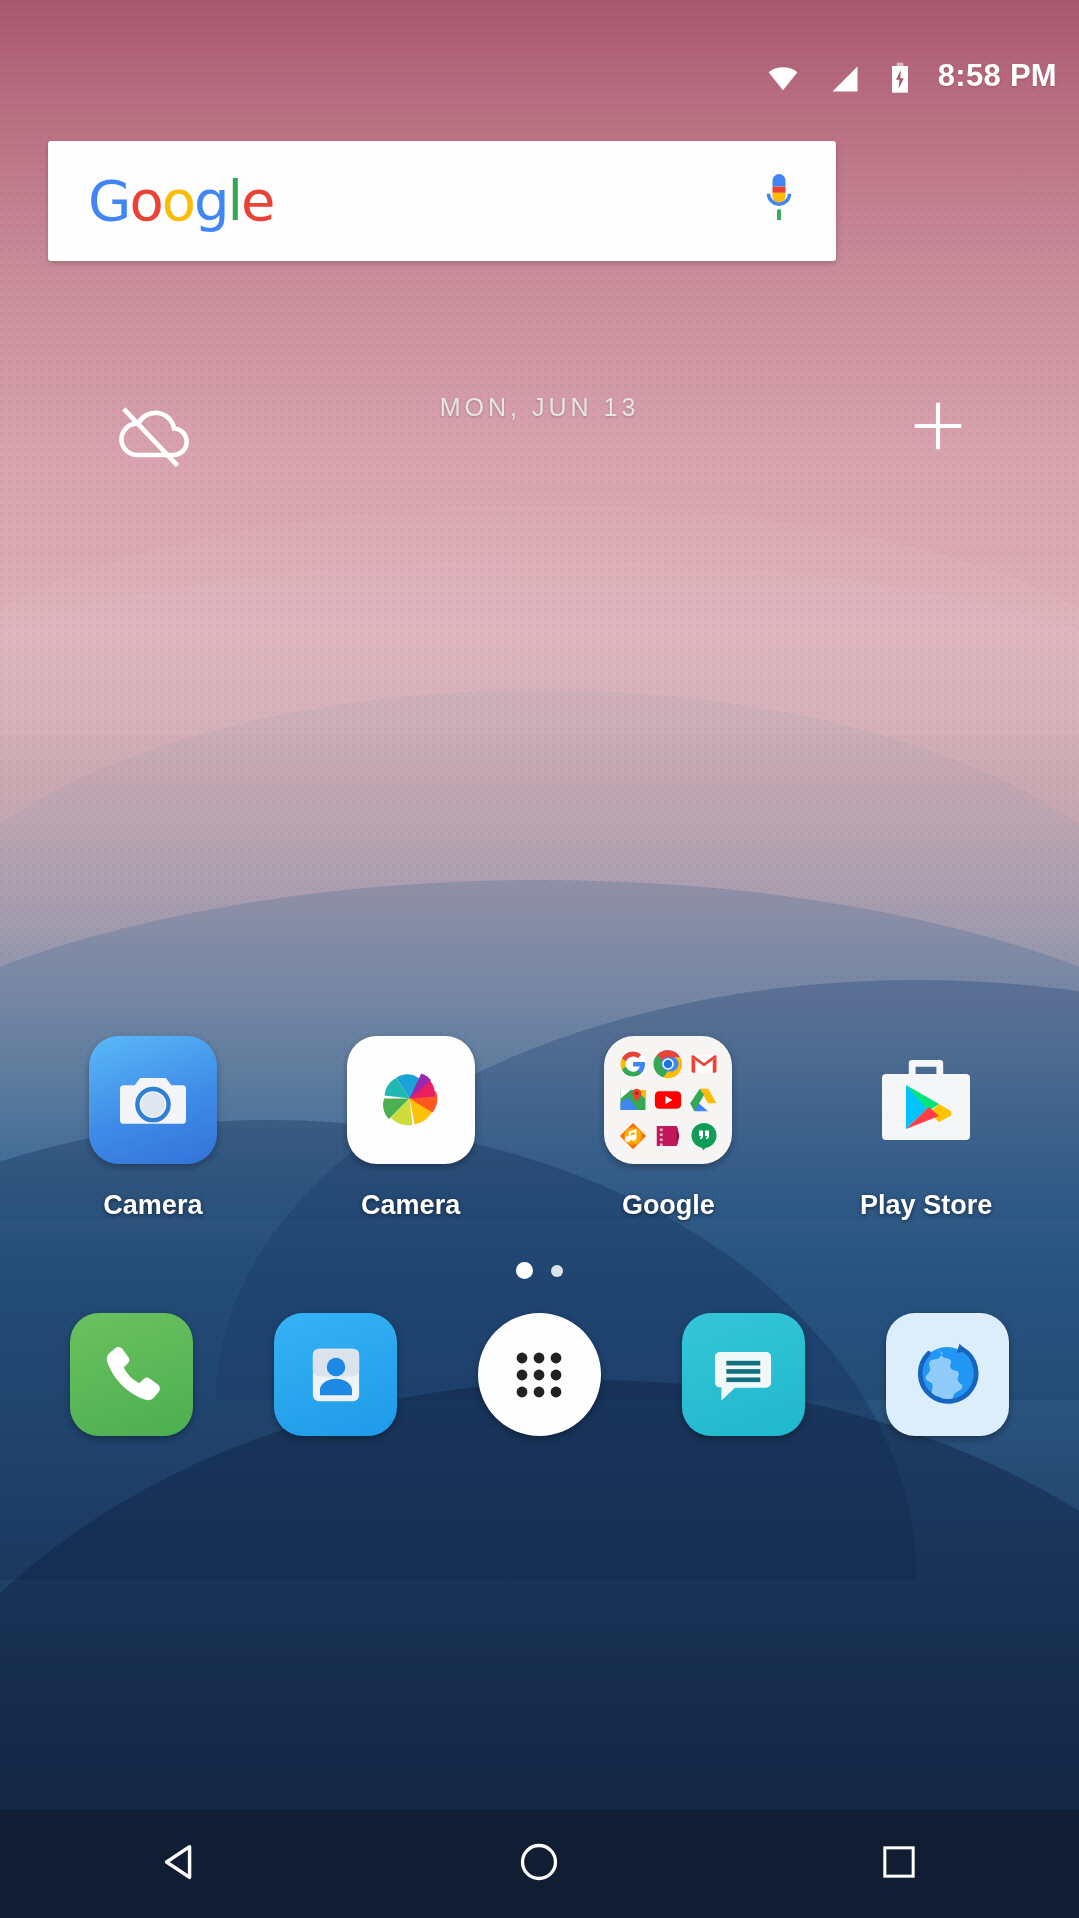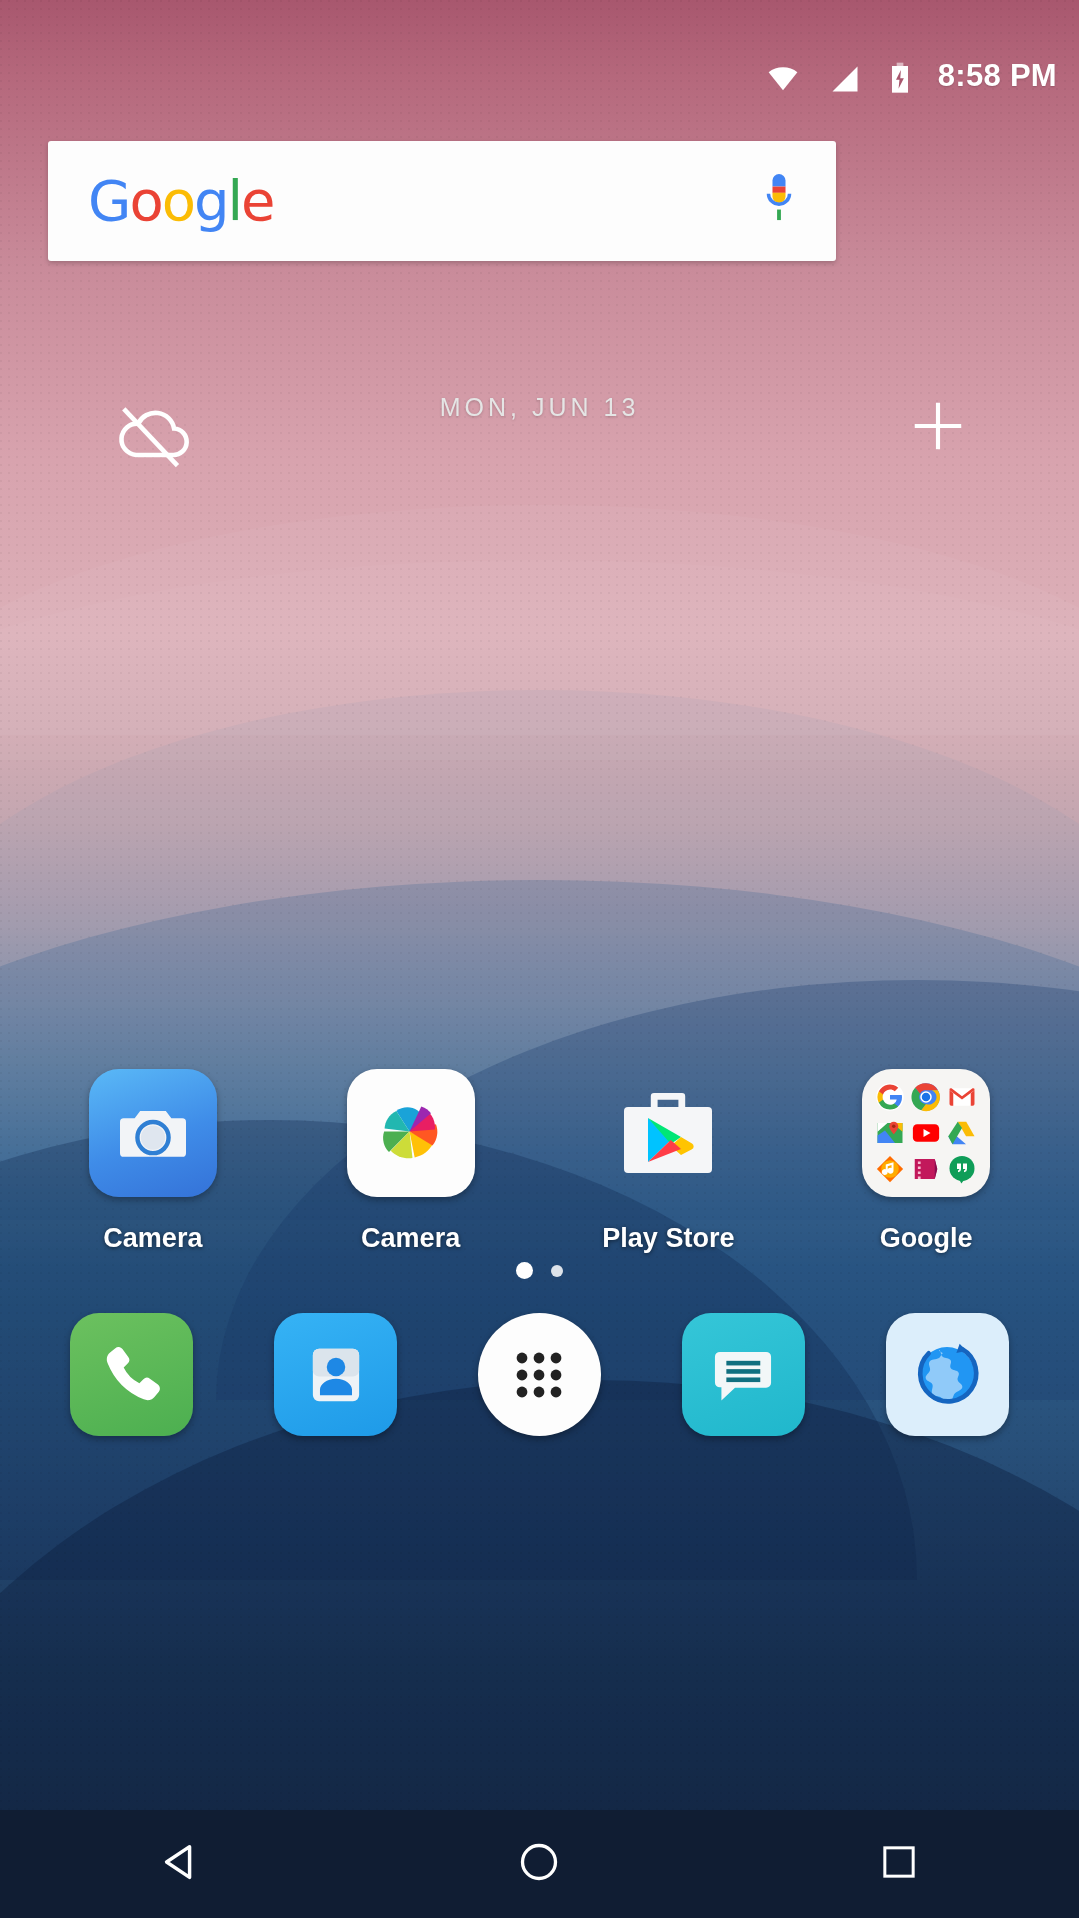--- a/index.html
+++ b/index.html
@@ -103,21 +103,21 @@
   #clock-date{
     text-align:center; margin-top:38px;
     font-size:25px; font-weight:500; letter-spacing:4px;
     color:#e5e5e5; text-shadow:0 1px 3px rgba(0,0,0,.2);
   }
   #weather-icon{ position:absolute; left:110px; top:40px; }
   #add-widget{ position:absolute; right:110px; top:40px; }
 
   
   #appgrid{
-    position:absolute; top:1069px; left:0; right:0;
+    position:absolute; top:1036px; left:0; right:0;
     display:flex; justify-content:space-around; align-items:flex-end;
     padding:0 24px;
   }
   .app{
     width:200px; display:flex; flex-direction:column; align-items:center;
     cursor:pointer;
   }
   .app .tile{
     width:128px; height:128px; border-radius:30px;
     display:flex; align-items:center; justify-content:center;
@@ -271,94 +271,94 @@
         <path fill="#ffc107" d="M31 31 47 39c-2.3 5-7 8.6-12.5 9.6L31 31z"></path>
         <path fill="#ff5722" d="M31 31 49 26c1.8 4.8 1 10.4-2.4 14.5L31 31z"></path>
         <path fill="#e91e63" d="M31 31 42 16c4.4 3 6.8 8.3 6.3 13.6L31 31z"></path>
         <path fill="#9c27b0" d="M31 31 39 14c3 1 5 2.6 6.6 4.6L31 31z"></path>
       </svg>
     </div>
     <div class="label">Camera</div>
   </div>
 
   <div class="app">
+    <div class="tile tile-folder">
+      <div class="folder-grid">
+        <svg viewBox="0 0 24 24">
+            <circle cx="12" cy="12" r="11" fill="#fff"></circle>
+            <path fill="#4285F4" d="M21.6 12.2c0-.7-.06-1.3-.18-1.9H12v3.6h5.4a4.6 4.6 0 0 1-2 3v2.5h3.2c1.9-1.7 3-4.3 3-7.2z"></path>
+            <path fill="#34A853" d="M12 22c2.7 0 5-.9 6.6-2.4l-3.2-2.5c-.9.6-2 1-3.4 1-2.6 0-4.8-1.7-5.6-4.1H3.1v2.6A10 10 0 0 0 12 22z"></path>
+            <path fill="#FBBC05" d="M6.4 14c-.2-.6-.3-1.3-.3-2s.1-1.4.3-2V7.4H3.1a10 10 0 0 0 0 9.2L6.4 14z"></path>
+            <path fill="#EA4335" d="M12 5.9c1.5 0 2.8.5 3.8 1.5l2.8-2.8A10 10 0 0 0 3.1 7.4L6.4 10c.8-2.4 3-4.1 5.6-4.1z"></path>
+          </svg>
+        <svg viewBox="0 0 24 24">
+            <circle cx="12" cy="12" r="11" fill="#4285F4"></circle>
+            <path fill="#EA4335" d="M12 1a11 11 0 0 1 9.5 5.5H12a5.5 5.5 0 0 0-4.8 2.8L3.3 4.6A11 11 0 0 1 12 1z"></path>
+            <path fill="#34A853" d="M3.3 4.6 7.2 9.3A5.5 5.5 0 0 0 12 17.5l-3.8 5.1A11 11 0 0 1 3.3 4.6z"></path>
+            <path fill="#FBBC05" d="M21.5 6.5A11 11 0 0 1 8.2 22.6L12 17.5a5.5 5.5 0 0 0 4.8-11z"></path>
+            <circle cx="12" cy="12" r="4.6" fill="#fff"></circle>
+            <circle cx="12" cy="12" r="3.4" fill="#1a73e8"></circle>
+          </svg>
+        <svg viewBox="0 0 24 24">
+            <rect x="2" y="5" width="20" height="14" rx="1.6" fill="#fff"></rect>
+            <path fill="#EA4335" d="M2 6.6 12 14 22 6.6V6a1 1 0 0 0-1-1h-.6L12 11.4 3.6 5H3a1 1 0 0 0-1 1v.6z"></path>
+            <path fill="#EA4335" d="M2 6.6 5 9v10H3.4A1.4 1.4 0 0 1 2 17.6z"></path>
+            <path fill="#EA4335" d="M22 6.6 19 9v10h1.6a1.4 1.4 0 0 0 1.4-1.4z"></path>
+          </svg>
+
+        <svg viewBox="0 0 24 24">
+            <rect x="2" y="4" width="20" height="16" fill="#34A853"></rect>
+            <path fill="#4285F4" d="M2 14l6-4 8 10H2z"></path>
+            <path fill="#fff" d="M2 4h8l-8 7z"></path>
+            <path fill="#FBBC05" d="M14 4h8v7l-8-7z"></path>
+            <path fill="#EA4335" d="M15 3a3.6 3.6 0 0 1 3.6 3.6c0 2.7-3.6 6.4-3.6 6.4s-3.6-3.7-3.6-6.4A3.6 3.6 0 0 1 15 3z"></path>
+            <circle cx="15" cy="6.6" r="1.4" fill="#a52714"></circle>
+          </svg>
+        <svg viewBox="0 0 24 24">
+            <rect x="1.5" y="5" width="21" height="14" rx="3.4" fill="#FF0000"></rect>
+            <path fill="#fff" d="M10 8.8v6.4l5.6-3.2z"></path>
+          </svg>
+        <svg viewBox="0 0 24 24">
+            <path fill="#FBBC05" d="M8.6 3h6.8l6.6 11.5h-6.8z"></path>
+            <path fill="#4285F4" d="M1 14.5h6.8L15.2 21H4.4z"></path>
+            <path fill="#34A853" d="M8.6 3 1 14.5 4.4 21l7.6-13z"></path>
+          </svg>
+
+        <svg viewBox="0 0 24 24">
+            <path fill="#ff6d00" d="M12 1.5 22.5 12 12 22.5 1.5 12z"></path>
+            <circle cx="12" cy="12" r="7" fill="#ffab00"></circle>
+            <path fill="#fff" d="M14.8 6.5v6.8a2.4 2.4 0 1 1-1.6-2.2V8.8l-3 1v4.6a2.4 2.4 0 1 1-1.6-2.2V8.4z"></path>
+          </svg>
+        <svg viewBox="0 0 24 24">
+            <path fill="#c2185b" d="M3 4h16l2 8-2 8H3z"></path>
+            <path fill="#f8bbd0" d="M5.5 6h2.2v2H5.5zm0 4h2.2v2H5.5zm0 4h2.2v2H5.5zm0 4h2.2v2H5.5z"></path>
+            <path fill="#880e4f" d="M19 4l2 8-2 8z"></path>
+          </svg>
+        <svg viewBox="0 0 24 24">
+            <circle cx="12" cy="11.5" r="10" fill="#0F9D58"></circle>
+            <path fill="#0F9D58" d="M9 19h6l-3.5 4.5z"></path>
+            <path fill="#fff" d="M8 7.5h3.2v4.2a2.8 2.8 0 0 1-2.4 2.8v-1.4a1.5 1.5 0 0 0 1.1-1.2H8zm4.8 0H16v4.2a2.8 2.8 0 0 1-2.4 2.8v-1.4a1.5 1.5 0 0 0 1.1-1.2h-1.9z"></path>
+          </svg>
+      </div>
+    </div>
+    <div class="label">Google</div>
+  </div>
+
+  <div class="app">
     <div class="tile tile-play">
       <svg width="128" height="128" viewBox="0 0 64 64">
         <path fill="#f5f6f8" d="M25 12h14a1.6 1.6 0 0 1 1.6 1.6V20h-3.4v-4.6H26.8V20h-3.4v-6.4A1.6 1.6 0 0 1 25 12z"></path>
         <rect x="10" y="19" width="44" height="33" rx="2" fill="#f5f6f8"></rect>
         <path fill="#00c3ff" d="M22 24.5v22l11.4-11z"></path>
         <path fill="#00e676" d="M22 24.5 38.5 34l-5.1 3.5z"></path>
         <path fill="#ffc400" d="M38.5 34 44 37.3a1.6 1.6 0 0 1 0 2.8L38.5 43l-5.1-4.5z"></path>
         <path fill="#ff3d47" d="M22 46.5 33.4 35.5l5.1 4.5z"></path>
       </svg>
     </div>
     <div class="label">Play Store</div>
-  </div>
-
-  <div class="app">
-    <div class="tile tile-folder">
-      <div class="folder-grid">
-        <svg viewBox="0 0 24 24">
-            <circle cx="12" cy="12" r="11" fill="#fff"></circle>
-            <path fill="#4285F4" d="M21.6 12.2c0-.7-.06-1.3-.18-1.9H12v3.6h5.4a4.6 4.6 0 0 1-2 3v2.5h3.2c1.9-1.7 3-4.3 3-7.2z"></path>
-            <path fill="#34A853" d="M12 22c2.7 0 5-.9 6.6-2.4l-3.2-2.5c-.9.6-2 1-3.4 1-2.6 0-4.8-1.7-5.6-4.1H3.1v2.6A10 10 0 0 0 12 22z"></path>
-            <path fill="#FBBC05" d="M6.4 14c-.2-.6-.3-1.3-.3-2s.1-1.4.3-2V7.4H3.1a10 10 0 0 0 0 9.2L6.4 14z"></path>
-            <path fill="#EA4335" d="M12 5.9c1.5 0 2.8.5 3.8 1.5l2.8-2.8A10 10 0 0 0 3.1 7.4L6.4 10c.8-2.4 3-4.1 5.6-4.1z"></path>
-          </svg>
-        <svg viewBox="0 0 24 24">
-            <circle cx="12" cy="12" r="11" fill="#4285F4"></circle>
-            <path fill="#EA4335" d="M12 1a11 11 0 0 1 9.5 5.5H12a5.5 5.5 0 0 0-4.8 2.8L3.3 4.6A11 11 0 0 1 12 1z"></path>
-            <path fill="#34A853" d="M3.3 4.6 7.2 9.3A5.5 5.5 0 0 0 12 17.5l-3.8 5.1A11 11 0 0 1 3.3 4.6z"></path>
-            <path fill="#FBBC05" d="M21.5 6.5A11 11 0 0 1 8.2 22.6L12 17.5a5.5 5.5 0 0 0 4.8-11z"></path>
-            <circle cx="12" cy="12" r="4.6" fill="#fff"></circle>
-            <circle cx="12" cy="12" r="3.4" fill="#1a73e8"></circle>
-          </svg>
-        <svg viewBox="0 0 24 24">
-            <rect x="2" y="5" width="20" height="14" rx="1.6" fill="#fff"></rect>
-            <path fill="#EA4335" d="M2 6.6 12 14 22 6.6V6a1 1 0 0 0-1-1h-.6L12 11.4 3.6 5H3a1 1 0 0 0-1 1v.6z"></path>
-            <path fill="#EA4335" d="M2 6.6 5 9v10H3.4A1.4 1.4 0 0 1 2 17.6z"></path>
-            <path fill="#EA4335" d="M22 6.6 19 9v10h1.6a1.4 1.4 0 0 0 1.4-1.4z"></path>
-          </svg>
-
-        <svg viewBox="0 0 24 24">
-            <rect x="2" y="4" width="20" height="16" fill="#34A853"></rect>
-            <path fill="#4285F4" d="M2 14l6-4 8 10H2z"></path>
-            <path fill="#fff" d="M2 4h8l-8 7z"></path>
-            <path fill="#FBBC05" d="M14 4h8v7l-8-7z"></path>
-            <path fill="#EA4335" d="M15 3a3.6 3.6 0 0 1 3.6 3.6c0 2.7-3.6 6.4-3.6 6.4s-3.6-3.7-3.6-6.4A3.6 3.6 0 0 1 15 3z"></path>
-            <circle cx="15" cy="6.6" r="1.4" fill="#a52714"></circle>
-          </svg>
-        <svg viewBox="0 0 24 24">
-            <rect x="1.5" y="5" width="21" height="14" rx="3.4" fill="#FF0000"></rect>
-            <path fill="#fff" d="M10 8.8v6.4l5.6-3.2z"></path>
-          </svg>
-        <svg viewBox="0 0 24 24">
-            <path fill="#FBBC05" d="M8.6 3h6.8l6.6 11.5h-6.8z"></path>
-            <path fill="#4285F4" d="M1 14.5h6.8L15.2 21H4.4z"></path>
-            <path fill="#34A853" d="M8.6 3 1 14.5 4.4 21l7.6-13z"></path>
-          </svg>
-
-        <svg viewBox="0 0 24 24">
-            <path fill="#ff6d00" d="M12 1.5 22.5 12 12 22.5 1.5 12z"></path>
-            <circle cx="12" cy="12" r="7" fill="#ffab00"></circle>
-            <path fill="#fff" d="M14.8 6.5v6.8a2.4 2.4 0 1 1-1.6-2.2V8.8l-3 1v4.6a2.4 2.4 0 1 1-1.6-2.2V8.4z"></path>
-          </svg>
-        <svg viewBox="0 0 24 24">
-            <path fill="#c2185b" d="M3 4h16l2 8-2 8H3z"></path>
-            <path fill="#f8bbd0" d="M5.5 6h2.2v2H5.5zm0 4h2.2v2H5.5zm0 4h2.2v2H5.5zm0 4h2.2v2H5.5z"></path>
-            <path fill="#880e4f" d="M19 4l2 8-2 8z"></path>
-          </svg>
-        <svg viewBox="0 0 24 24">
-            <circle cx="12" cy="11.5" r="10" fill="#0F9D58"></circle>
-            <path fill="#0F9D58" d="M9 19h6l-3.5 4.5z"></path>
-            <path fill="#fff" d="M8 7.5h3.2v4.2a2.8 2.8 0 0 1-2.4 2.8v-1.4a1.5 1.5 0 0 0 1.1-1.2H8zm4.8 0H16v4.2a2.8 2.8 0 0 1-2.4 2.8v-1.4a1.5 1.5 0 0 0 1.1-1.2h-1.9z"></path>
-          </svg>
-      </div>
-    </div>
-    <div class="label">Google</div>
   </div>
 </div>
 
 <div id="pagedots">
   <span class="dot"></span>
   <span class="dot small"></span>
 </div>
 
 <div id="dock">
 

